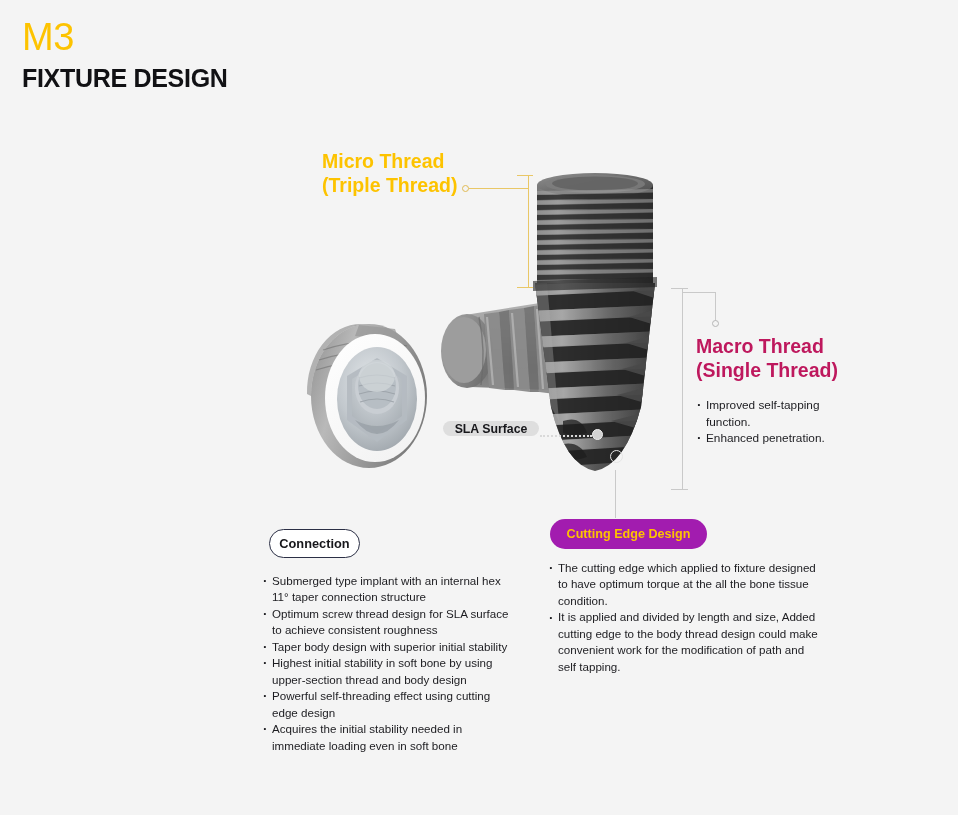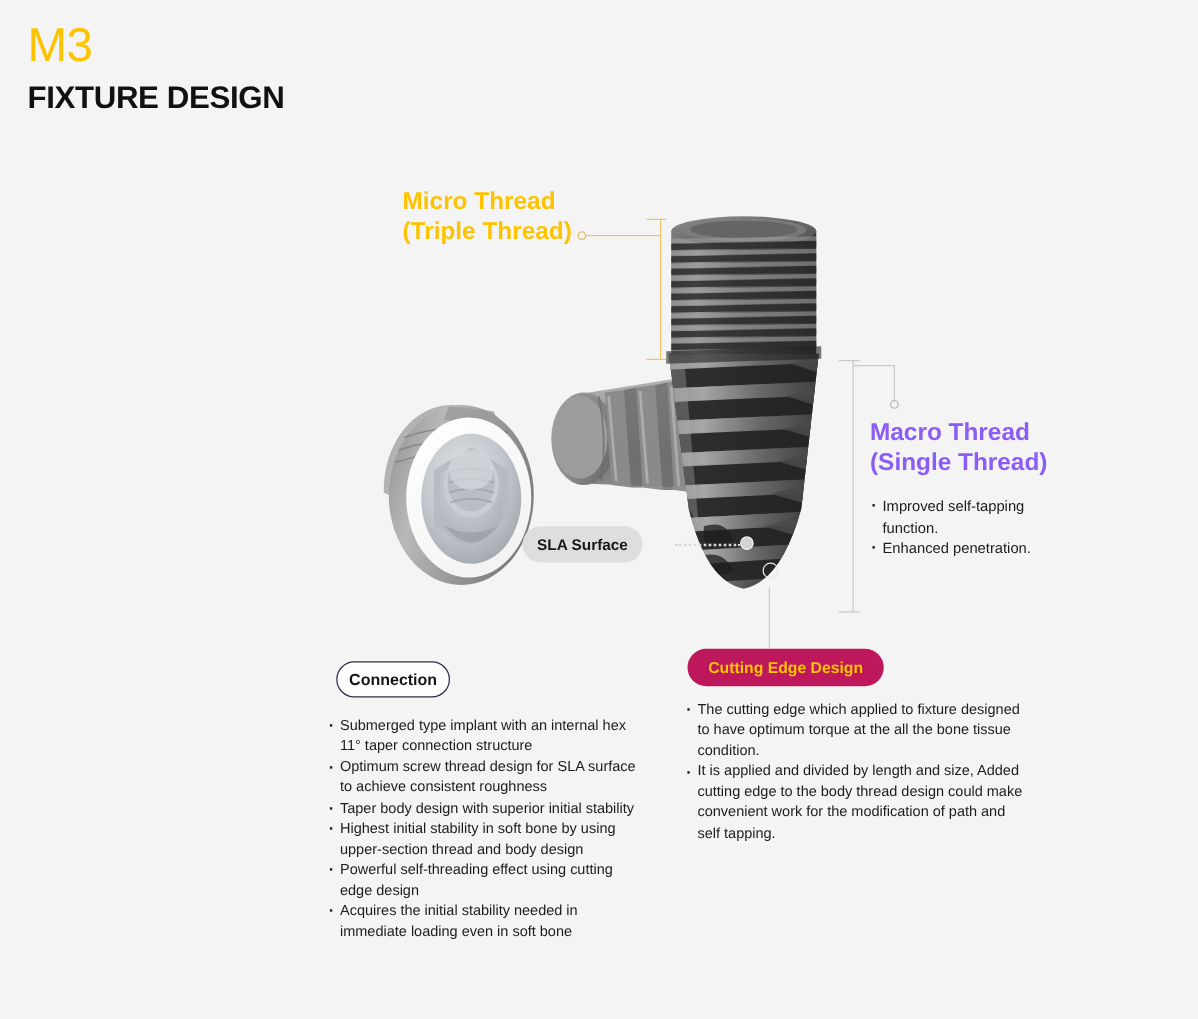--- a/index.html
+++ b/index.html
@@ -22,21 +22,21 @@
     font-size: 25px; font-weight: 700; letter-spacing: -0.3px;
     color: #111114; line-height: 1;
   }
 
   
   .blk-title {
     position: absolute; font-weight: 700; line-height: 1.21;
     white-space: pre-line;
   }
   .blk-title.yellow { color: #fdc300; }
-  .blk-title.dark   { color: #8b5cf6; }
+  .blk-title.dark   { color: #be185d; }
 
   
   ul.bl { position: absolute; list-style: none; }
   ul.bl li {
     position: relative; color: #1c1c20;
     padding-left: 9px; text-indent: 0;
   }
   ul.bl li::before {
     content: "\00B7";
     position: absolute; left: 0; top: -0.06em;
@@ -45,21 +45,21 @@
 
   
   .pill {
     position: absolute; display: flex; align-items: center; justify-content: center;
     border-radius: 999px; font-weight: 700; white-space: nowrap;
   }
   .pill-connection {
     background: #ffffff; border: 1.4px solid #2b2f45;
     color: #16161a;
   }
-  .pill-cutting { background: #be185d; color: #fdc300; }
+  .pill-cutting { background: #a21caf; color: #fdc300; }
   .pill-sla     { background: #dedede; color: #17171b; }
 
   
   .ln { position: absolute; background: #c9c9c9; }
   .ln.y { background: #e9c766; }
   .dotcircle {
     position: absolute; border-radius: 50%;
     background: #f4f4f4;
   }
   .dotcircle.y { border: 1.4px solid #e0bb55; }
@@ -320,21 +320,21 @@
 
   <ul class="bl" id="macro-bullets" style="left:697px; top:397px; font-size:11.8px; line-height:1.4; width:150px;">
     <li><span>Improved self-tapping function.</span></li>
     <li><span>Enhanced penetration.</span></li>
   </ul>
 
   <div class="dotted-lead" style="left:540px; top:435px; width:52px;"></div>
   <div class="marker-filled" style="left:592px; top:429px; width:11px; height:11px;"></div>
   <div class="marker-ring" style="left:610px; top:450px; width:13px; height:13px;"></div>
 
-  <div class="pill pill-sla" style="left:418px; top:421px; width:96px; height:29px; font-size:12.3px;">SLA Surface</div>
+  <div class="pill pill-sla" style="left:443px; top:421px; width:96px; height:15px; font-size:12.3px;">SLA Surface</div>
 
   <div class="pill pill-connection" style="left:269px; top:529px; width:91px; height:29px; font-size:12.8px;">Connection</div>
 
   <ul class="bl" id="connection-bullets" style="left:263px; top:573px; width:252px; font-size:11.6px; line-height:1.42;">
     <li><span>Submerged type implant with an internal hex 11° taper connection structure</span></li>
     <li><span>Optimum screw thread design for SLA surface to achieve consistent roughness</span></li>
     <li><span>Taper body design with superior initial stability</span></li>
     <li><span>Highest initial stability in soft bone by using upper-section thread and body design</span></li>
     <li><span>Powerful self-threading effect using cutting edge design</span></li>
     <li><span>Acquires the initial stability needed in immediate loading even in soft bone</span></li>

